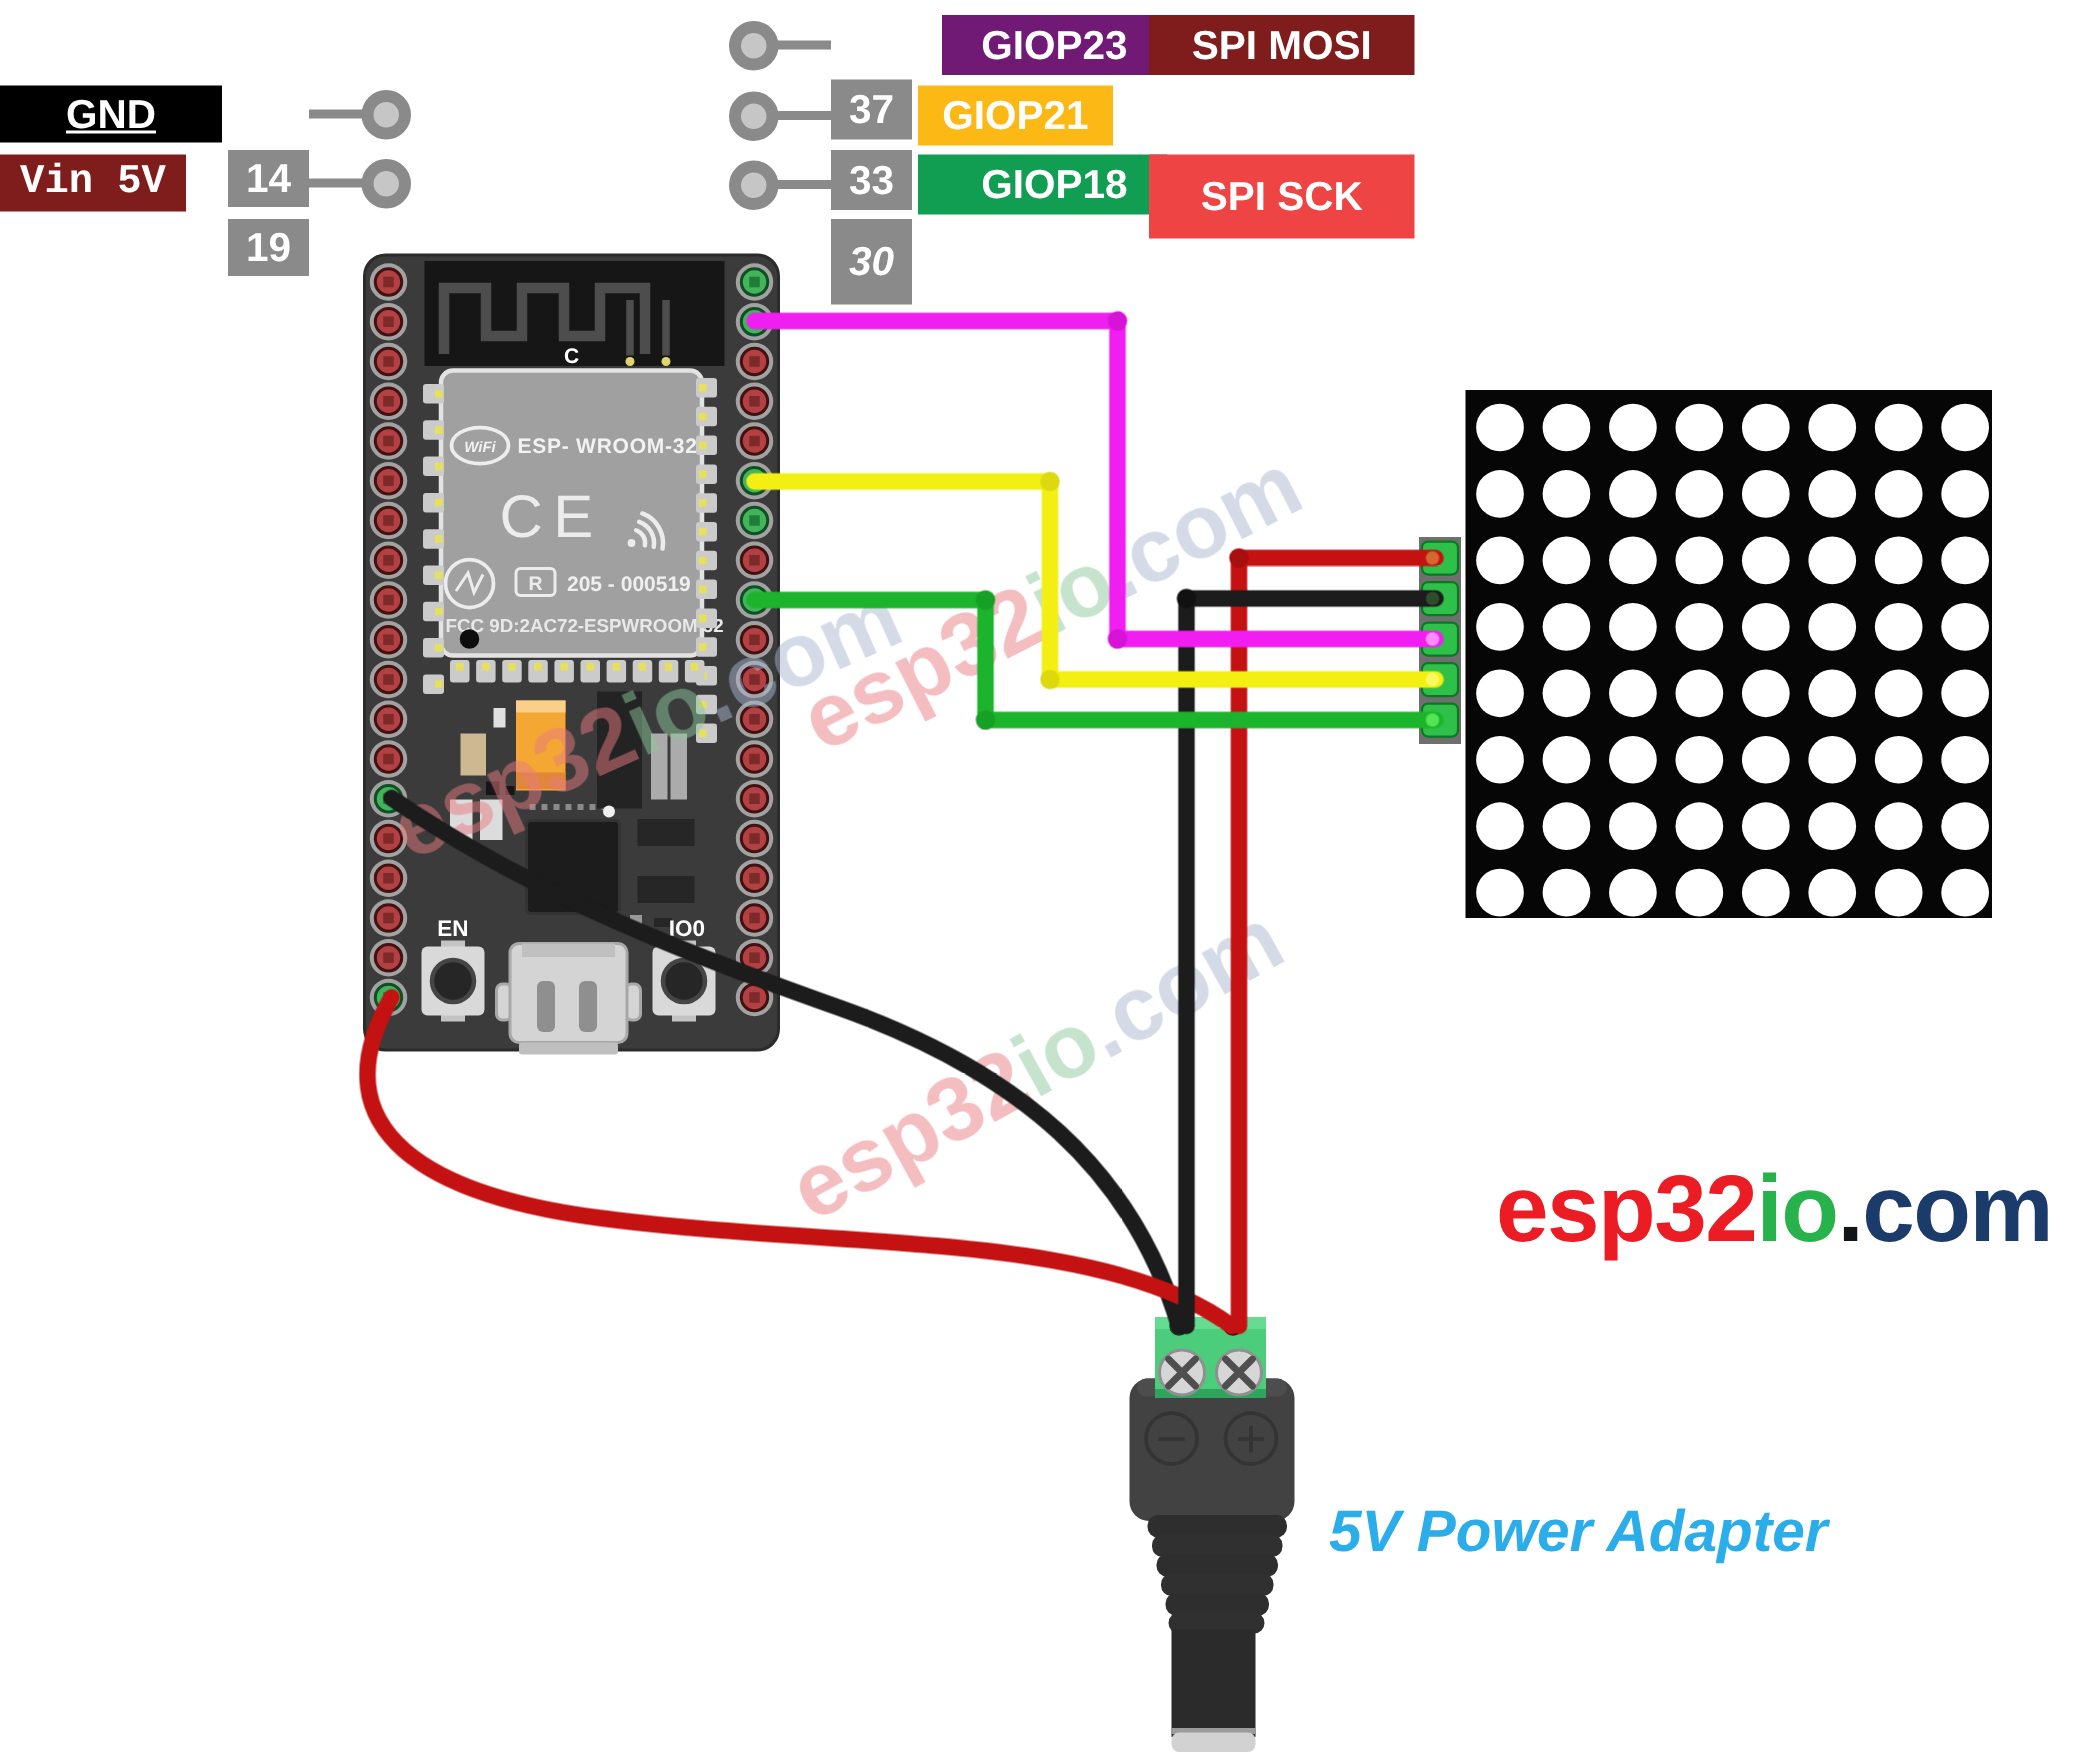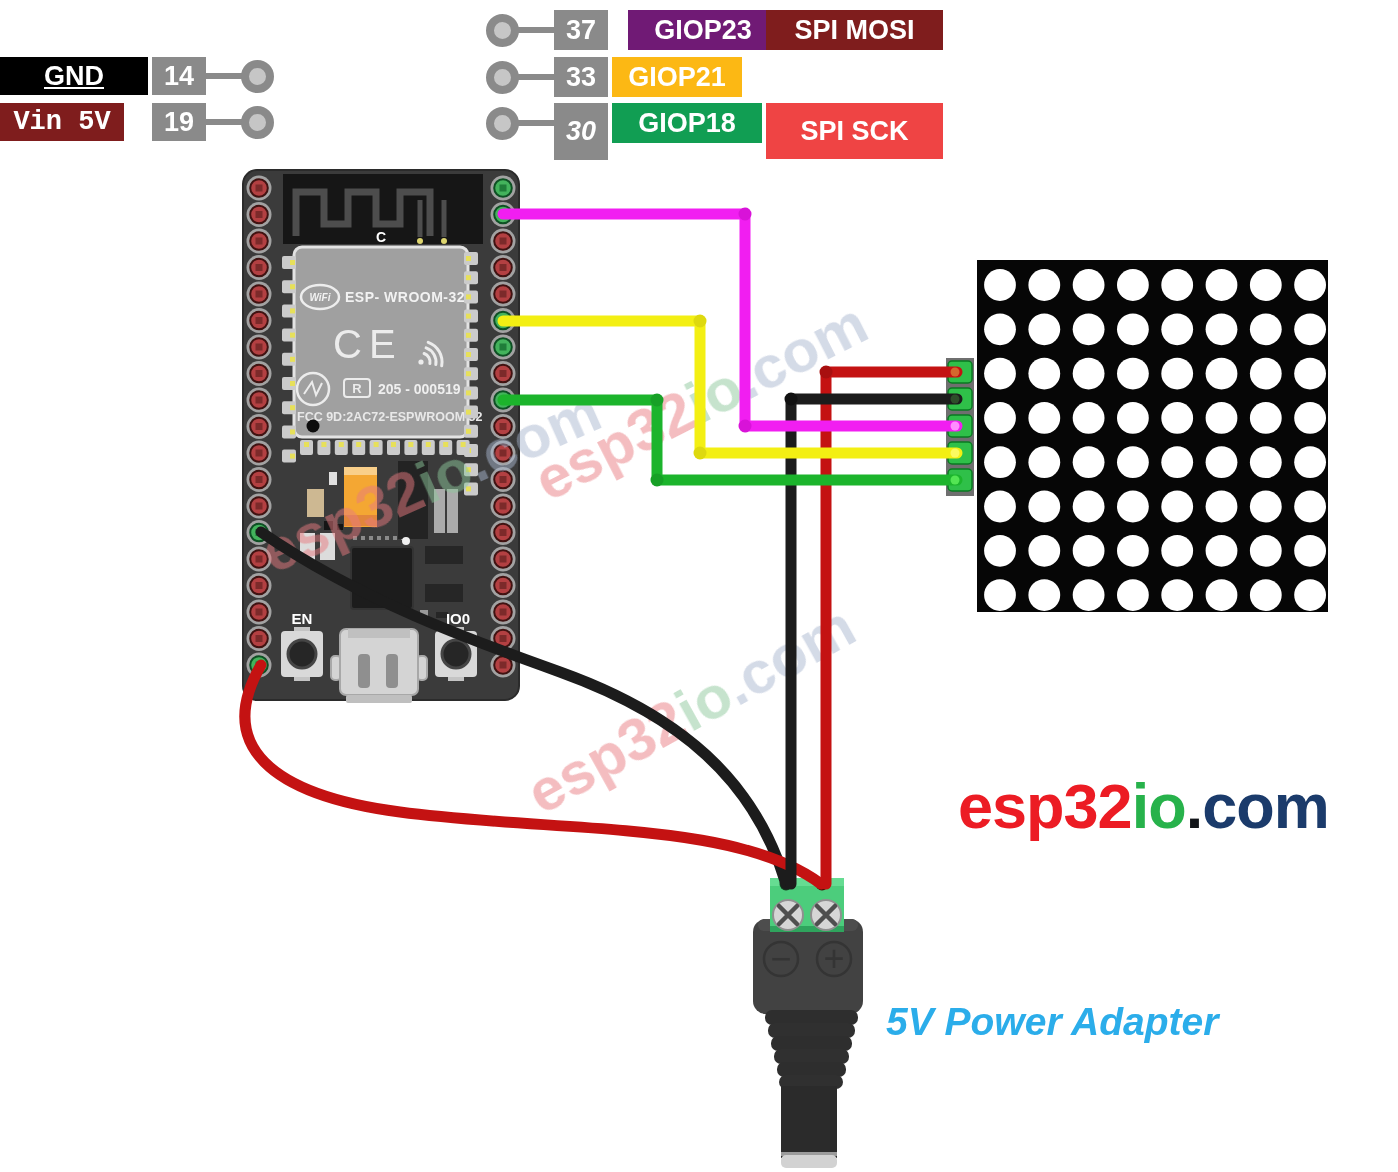--- a/index.html
+++ b/index.html
@@ -1,27 +1,27 @@
 <!DOCTYPE html>
 <html><head>
 <meta charset="utf-8">
 <style>
   html,body{margin:0;padding:0;background:#fff;}
   .stage{position:relative;width:1398px;height:1172px;background:#fff;overflow:hidden;
          font-family:"Liberation Sans",sans-serif;}
   .stage svg{position:absolute;left:0;top:0;font-family:"Liberation Sans",sans-serif;}
   .cell{position:absolute;display:flex;align-items:center;justify-content:center;
         font-weight:bold;color:#fff;font-size:27px;line-height:1;}
-  .numbox{background:#8a8a8a;}
+  .numbox{background:#8a8a8a;margin-top:43px;}
   .lead{position:absolute;background:#8a8a8a;height:6px;}
   .ring{position:absolute;width:17px;height:17px;border:8px solid #8a8a8a;border-radius:50%;
         background:#c6c6c6;}
   .caption-module{position:absolute;left:952px;top:654px;width:428px;text-align:center;
         font-size:43px;font-weight:bold;color:#7f7f7f;letter-spacing:0px;}
-  .logo{position:absolute;left:958px;top:770px;width:410px;text-align:left;
+  .logo{position:absolute;left:958px;top:770px;width:410px;text-align:right;
         font-size:63px;font-weight:bold;letter-spacing:-1px;}
   .caption-adapter{position:absolute;left:886px;top:1000px;width:400px;
         font-size:39px;font-style:italic;color:#2badea;font-weight:700;}
 </style>
 </head>
 <body>
 
 <div class="stage">
 
 <svg width="1398" height="1172" viewBox="0 0 1398 1172">
@@ -467,20 +467,20 @@
     <div class="cell" style="left: 766px; top: 10px; width: 177px; height: 40px; background: #7f1d1d;">SPI MOSI</div>
 
     <div class="ring" style="left:486px;top:61px;"></div>
     <div class="lead" style="left:518px;top:74px;width:36px;"></div>
     <div class="cell numbox" style="left:554px;top:57px;width:54px;height:40px;">33</div>
     <div class="cell" style="left: 612px; top: 57px; width: 130px; height: 40px; background: rgb(252, 184, 20);">GIOP21</div>
 
     <div class="ring" style="left:486px;top:107px;"></div>
     <div class="lead" style="left:518px;top:120px;width:36px;"></div>
     <div class="cell numbox" style="left:554px;top:103px;width:54px;height:57px;font-style:italic;">30</div>
-    <div class="cell" style="left: 612px; top: 103px; width: 150px; height: 40px; background: rgb(17, 158, 83);">GIOP18</div>
+    <div class="cell" style="left: 612px; top: 103px; width: 150px; height: 40px; background: rgb(17, 158, 83); padding-left: 16px;">GIOP18</div>
     <div class="cell" style="left: 766px; top: 103px; width: 177px; height: 56px; background: #ef4444;">SPI SCK</div>
   </div>
 
   <div class="logo"><span style="color: rgb(236, 28, 36);">esp32</span><span style="color: rgb(39, 178, 75);">io</span><span style="color: rgb(17, 20, 24);">.</span><span style="color: rgb(27, 59, 107);">com</span></div>
   <div class="caption-adapter">5V Power Adapter</div>
 
 </div>
 
 </body></html>

